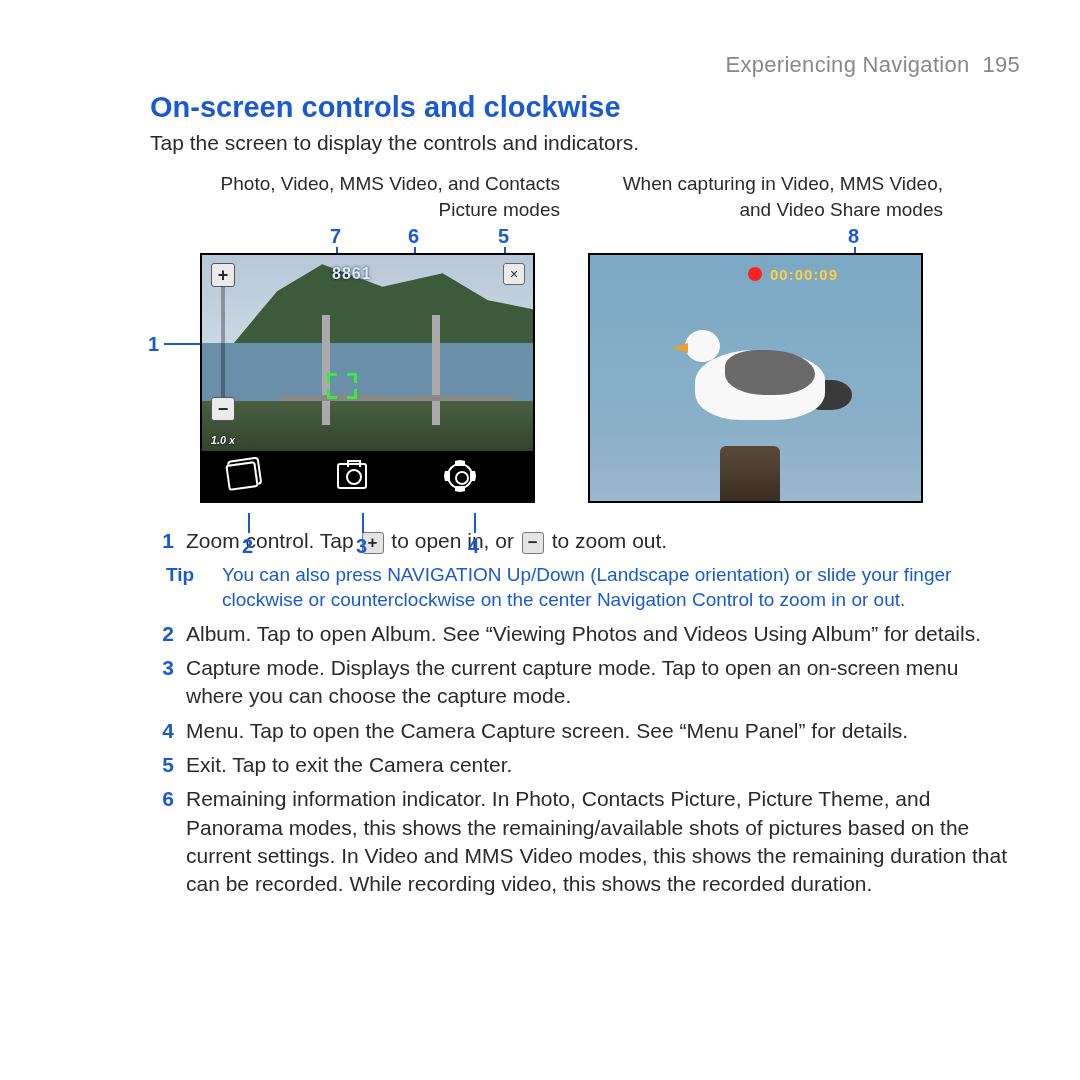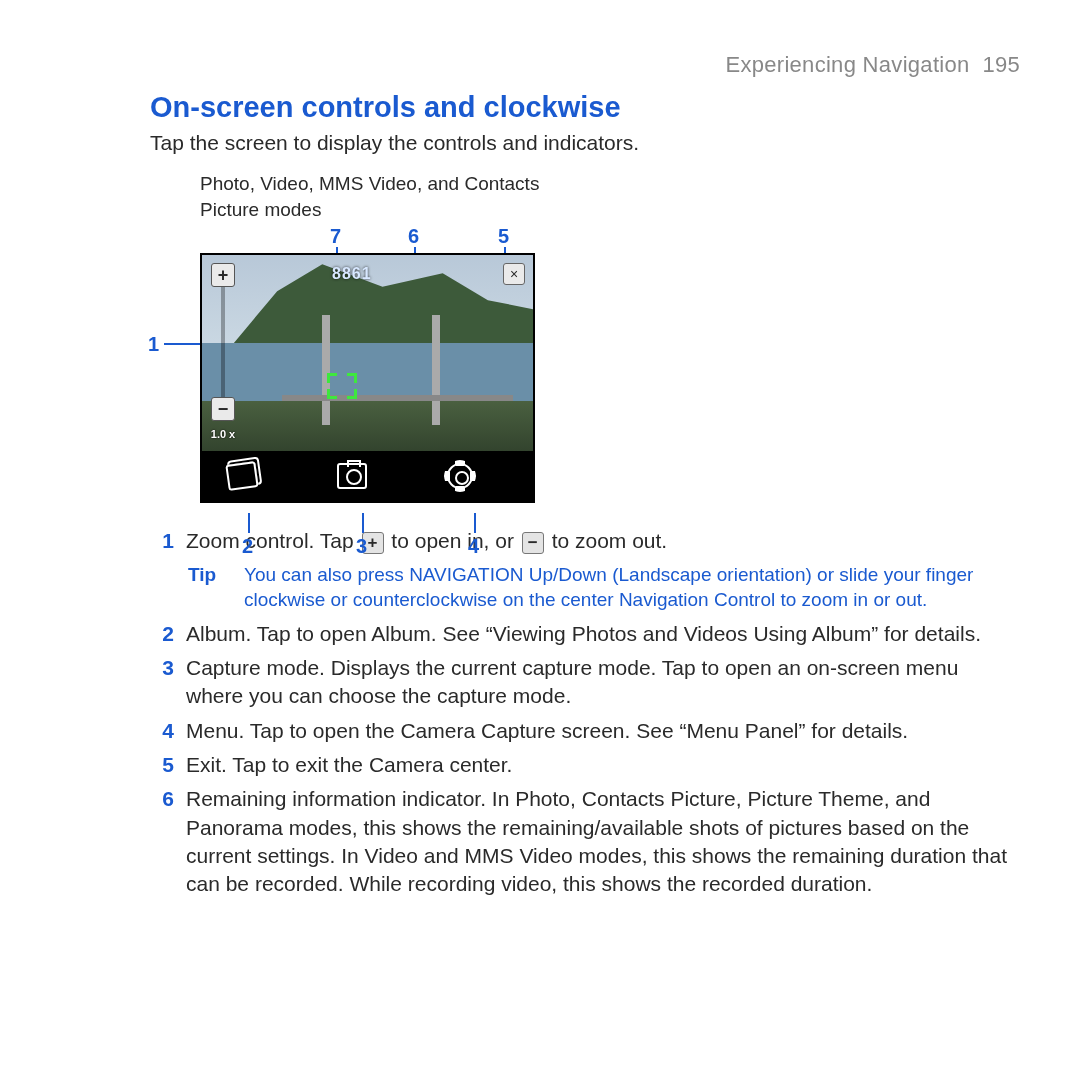--- a/index.html
+++ b/index.html
@@ -33,20 +33,21 @@
     gap: 28px;
     margin-left: 50px;
     margin-bottom: 24px;
     position: relative;
   }
   .figure-block { position: relative; }
   .fig-caption {
     font-size: 19px;
     margin-bottom: 28px;
     min-height: 54px;
+    text-align: right;
   }
 
   .screenshot {
     width: 335px;
     height: 250px;
     border: 2px solid #000;
     position: relative;
     overflow: visible;
   }
 
@@ -121,21 +122,21 @@
     position: absolute; left: 8px; top: 8px; width: 26px;
     display: flex; flex-direction: column; align-items: center;
   }
   .zoom-btn {
     width: 24px; height: 24px; background: #eaeaea;
     border: 1px solid #555; border-radius: 3px;
     font-weight: bold; text-align: center; line-height: 22px;
     font-size: 18px;
   }
   .zoom-track { width: 4px; height: 110px; background: rgba(0,0,0,0.3); }
-  .zoom-label { color:#fff; font-size:11px; font-weight:bold; text-shadow:0 0 2px #000; margin-top:6px;}
+  .zoom-label { color:#fff; font-size:11px; font-weight:bold; text-shadow:0 0 2px #000; margin-top:12px;font-style:italic;}
   .focus-bracket {
     position: absolute; left: 125px; top: 118px; width: 30px; height: 26px;
   }
   .fb-c { position:absolute; width:10px; height:10px; border:3px solid #3ee83e; }
   .tl{top:0;left:0;border-right:none;border-bottom:none;}
   .tr{top:0;right:0;border-left:none;border-bottom:none;}
   .bl{bottom:0;left:0;border-right:none;border-top:none;}
   .br{bottom:0;right:0;border-left:none;border-top:none;}
   .top-indicator {
     position:absolute; left:130px; top:8px; color:#d8e8ff; font-size:16px;
@@ -195,21 +196,21 @@
   .leader {
     position:absolute; background:#1a5ad0;
   }
 
   
   .num-list { margin-top: 6px; }
   .num-row { display:flex; gap: 12px; margin-bottom: 6px; }
   .num-row .n { color:#1a5ad0; font-weight:bold; min-width: 24px; text-align:right; }
   .num-row .t { flex:1; }
   .term { font-weight: normal; }
-  .tip-row { display:flex; gap:22px; margin: 2px 0 8px 38px; color:#1a5ad0; font-size:19px; }
+  .tip-row { display:flex; gap:22px; margin: 2px 0 8px 16px; color:#1a5ad0; font-size:19px; }
   .tip-label { font-weight:bold; min-width:34px; }
   .tip-text { flex:1; line-height:1.32; }
 
   .inline-btn {
     display:inline-block; width:22px; height:22px; vertical-align:middle;
     background:#e4e4e4; border:1px solid #777; border-radius:3px;
     text-align:center; line-height:20px; font-weight:bold; font-size:17px;
     margin: 0 2px;
   }
 </style>
@@ -273,20 +274,39 @@
     </div>
 
     <div class="callout" style="left:42px; top:362px;">2</div>
     <div class="leader" style="left:48px; top:342px; width:2px; height:20px;"></div>
     <div class="callout" style="left:156px; top:362px;">3</div>
     <div class="leader" style="left:162px; top:342px; width:2px; height:20px;"></div>
     <div class="callout" style="left:268px; top:362px;">4</div>
     <div class="leader" style="left:274px; top:342px; width:2px; height:20px;"></div>
   </div>
 
+  <div class="figure-block" style="width:355px;">
+    <div class="fig-caption">When capturing in Video, MMS Video, and Video Share modes</div>
+
+    <div class="callout" style="left:260px; top:52px;">8</div>
+    <div class="leader" style="left:266px; top:76px; width:2px; height:18px;"></div>
+
+    <div class="screenshot">
+      <div class="scene-bird">
+        <div class="post"></div>
+        <div class="bird-tail"></div>
+        <div class="bird-body"></div>
+        <div class="bird-wing"></div>
+        <div class="bird-head"></div>
+        <div class="bird-beak"></div>
+        <div class="rec-dot"></div>
+        <div class="rec-time">00:00:09</div>
+      </div>
+    </div>
+  </div>
 </div>
 
 <div class="num-list">
 
   <div class="num-row">
     <div class="n">1</div>
     <div class="t">
       <span class="term">Zoom control</span><span>. Tap </span><span class="inline-btn">+</span><span> to open in, or </span><span class="inline-btn">−</span><span> to zoom out.</span>
     </div>
   </div>

